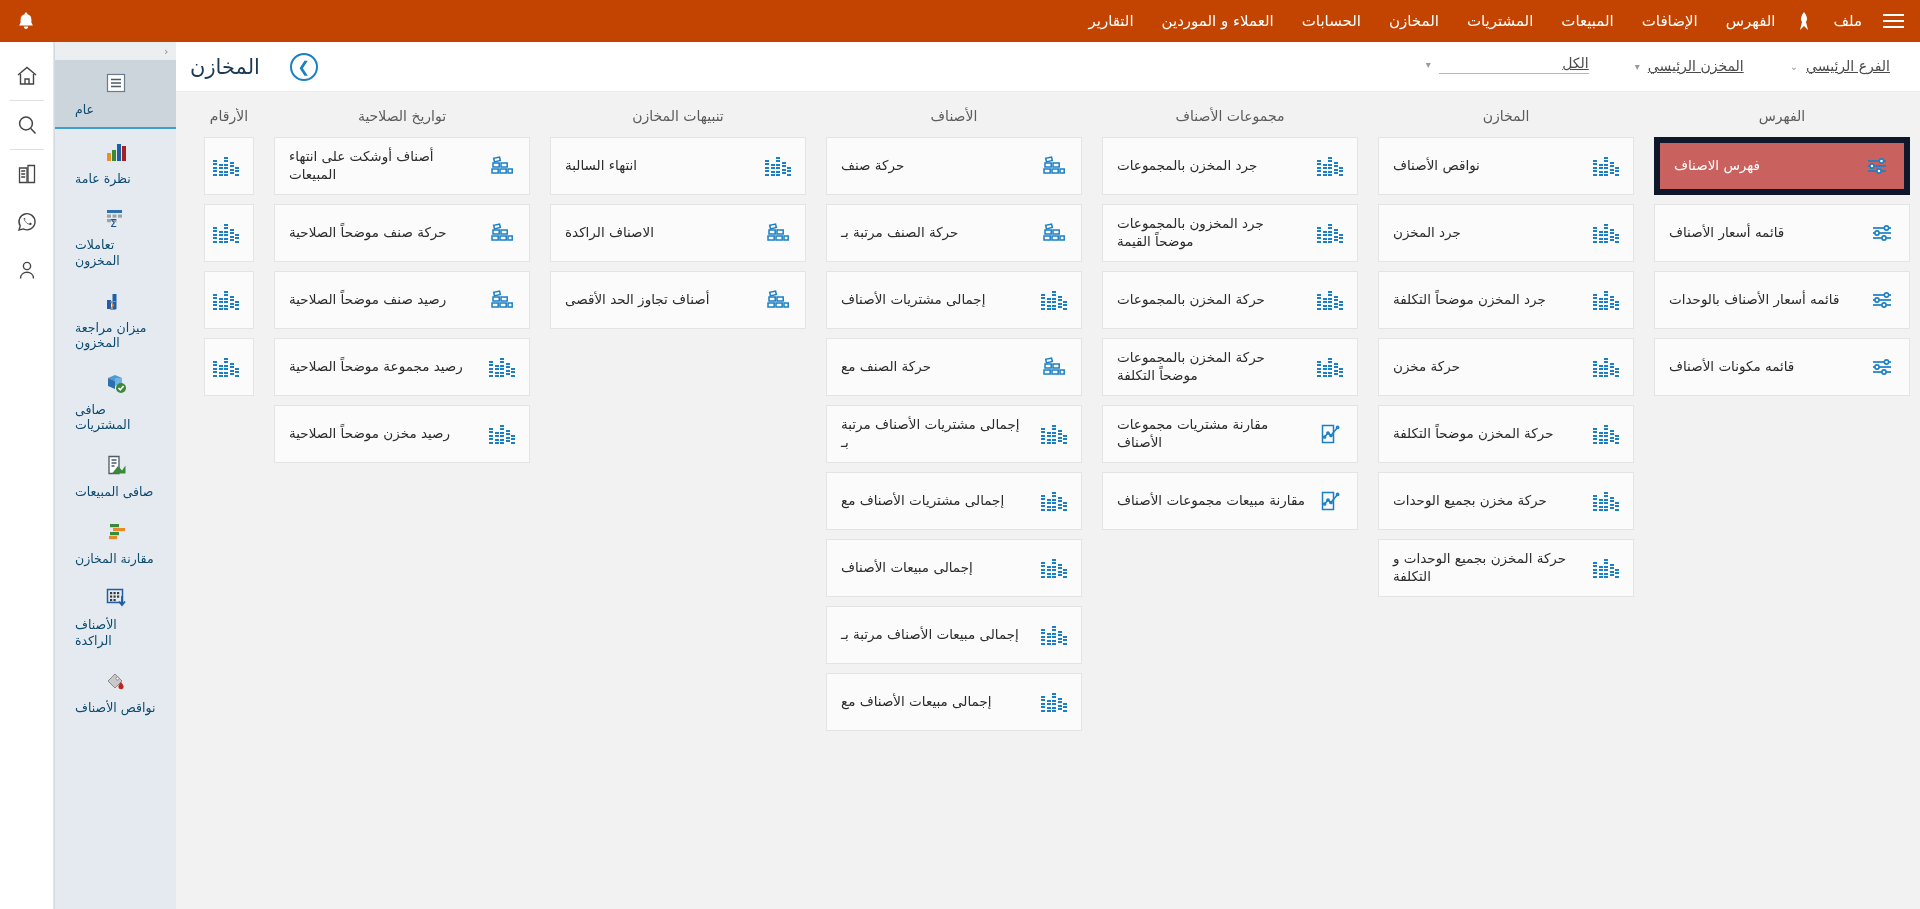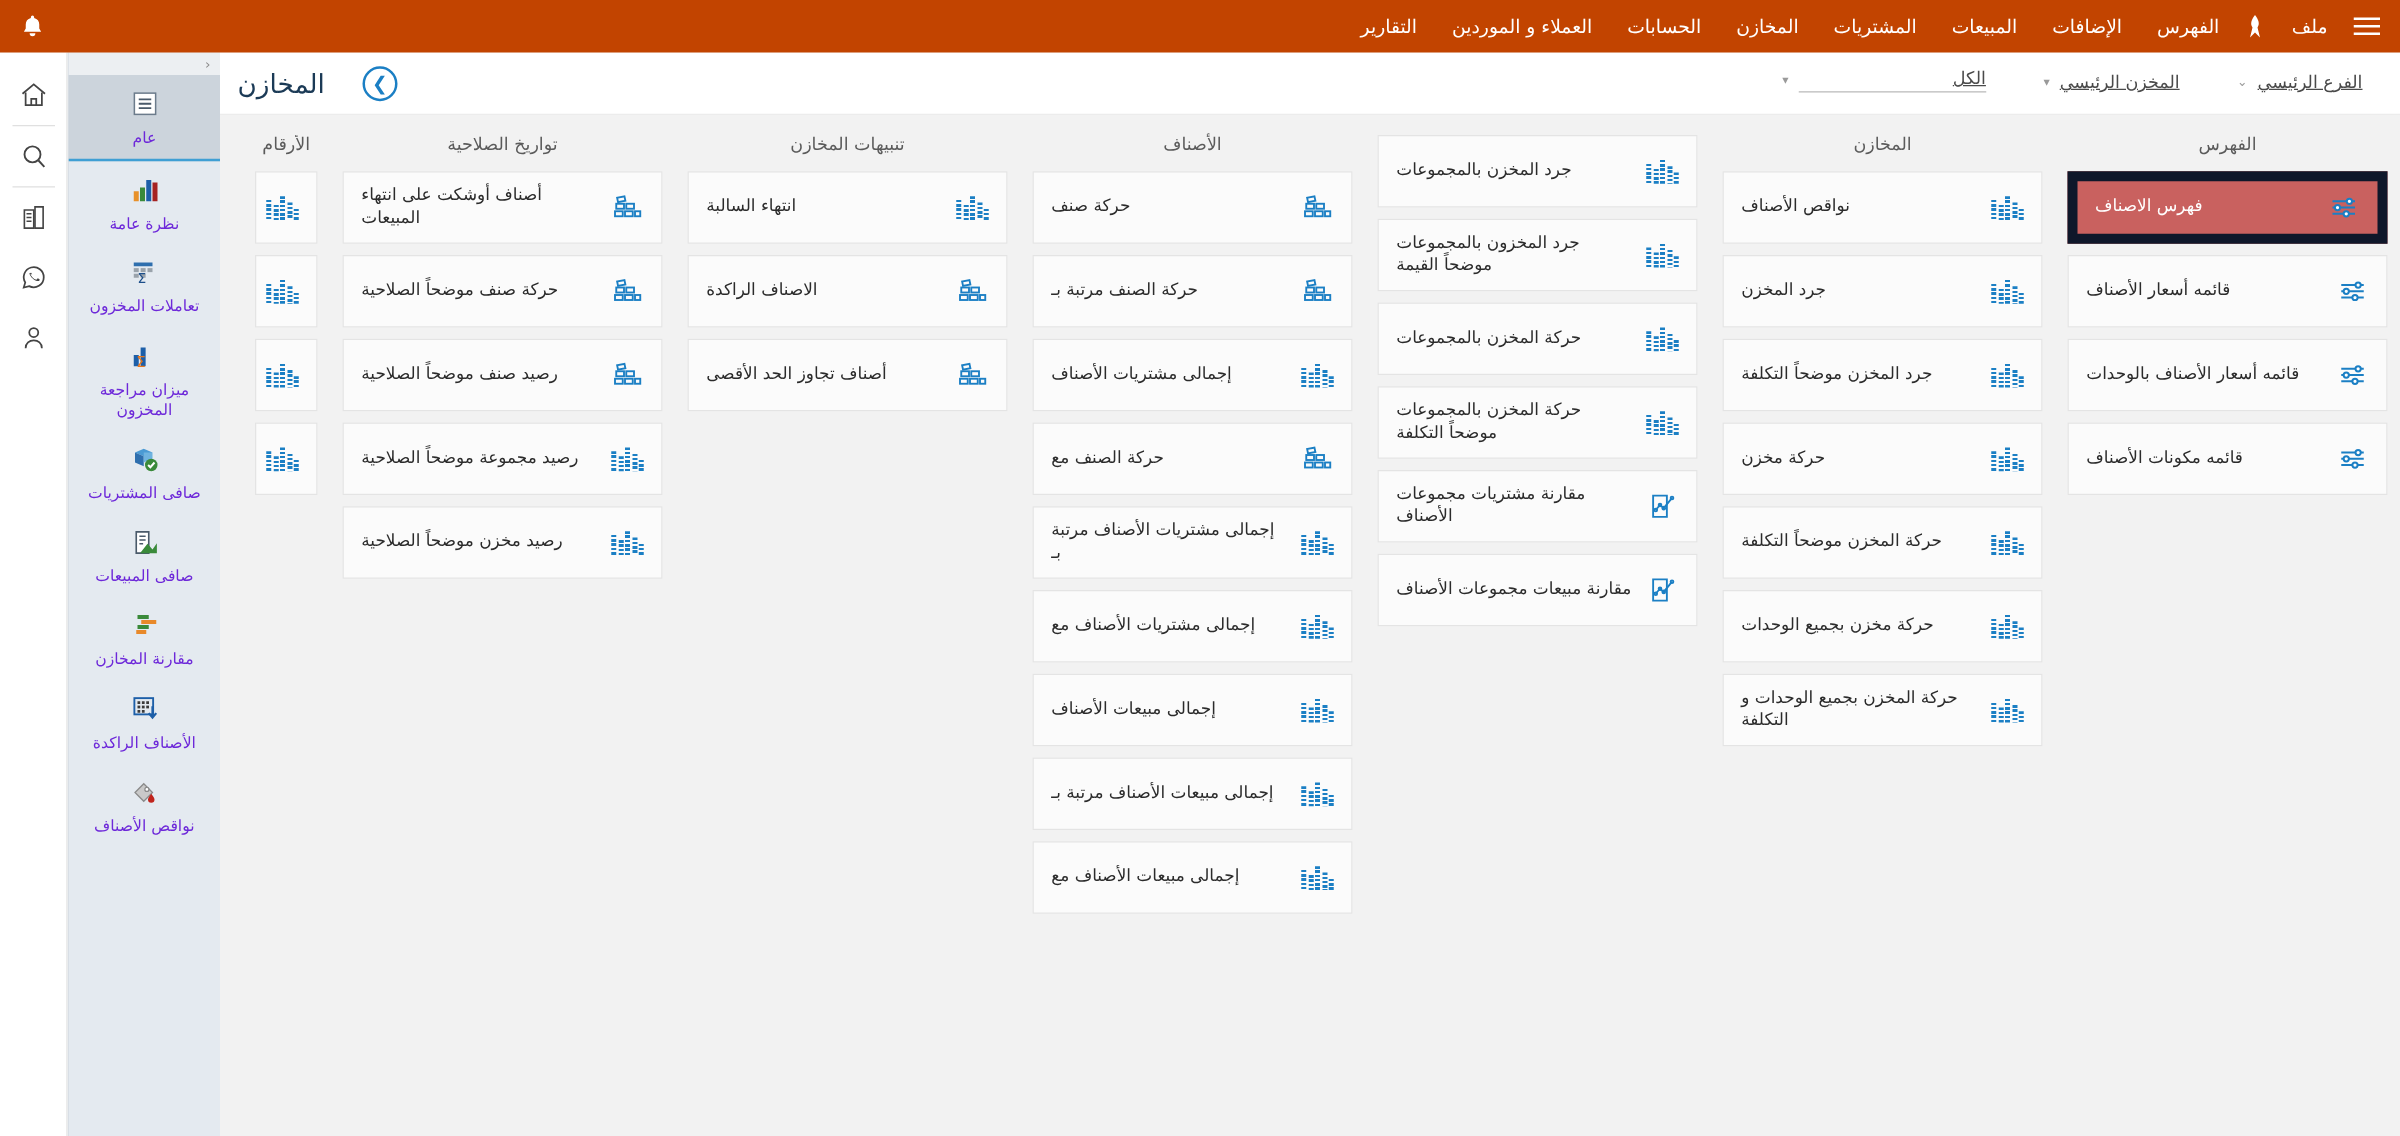--- a/index.html
+++ b/index.html
@@ -72,22 +72,22 @@
     display: flex; flex-direction: column;
     order: 2;
     padding-top: 0px;
   }
   .modpanel-top {
     height: 18px; background:#eceff2; display:flex; align-items:center;
     padding: 0 8px; font-size: 11px; color:#8a8a8a;
   }
   .modpanel-top .chev { transform: scaleX(-1); display:inline-block; }
   .mod-item {
-    padding: 8px 4px 9px; text-align: center; cursor: pointer;
-    font-size: 12.5px; color: #6d28d9; line-height: 1.25;
+    padding: 8px 20px 9px; text-align: left; cursor: pointer;
+    font-size: 12.5px; color: #0c4a6e; line-height: 1.25;
   }
   .mod-item .mi-icon { height: 30px; display:flex; align-items:center; justify-content:center; margin-bottom: 4px;}
   .mod-item.active { background: #ccd4dc; border-bottom: 2px solid #3f9fd4; }
 
   
   .content-col { flex: 1; display: flex; flex-direction: column; min-width: 0; order: 1; }
 
   .page-head {
     height: 50px; min-height: 50px; background: #fff;
     display: flex; align-items: center; justify-content: flex-start;
@@ -139,21 +139,21 @@
     min-height: 58px; margin-bottom: 9px;
     display: flex; align-items: center; gap: 12px;
     padding: 6px 14px; cursor: pointer;
     flex-direction: row;
   }
   .card .cicon { width: 26px; min-width:26px; height: 24px; display:flex; align-items:center; justify-content:center; }
   .card .ctext {
     flex: 1; text-align: left; font-size: 13.5px; color: #2b2b2b; line-height: 1.3;
   }
   .card.selected {
-    background: #c9615f; border: 8px solid #0f172a;
+    background: #c9615f; border: 6px solid #0f172a;
   }
   .card.selected .ctext { color: #fff; }
 
   
   .col.clipped { width: 60px; min-width: 60px; overflow: hidden; padding-left: 0; }
 
   
   .barsicon { display: flex; align-items: flex-end; gap: 1.5px; height: 19px; }
   .barsicon i { display:block; width: 4px; background: #1b7fc4; }
 
@@ -370,20 +370,21 @@
                 <i style="height: 14px; background-color: transparent; background-image: repeating-linear-gradient(rgb(27, 127, 196) 0px, rgb(27, 127, 196) 2px, rgba(0, 0, 0, 0) 2px, rgba(0, 0, 0, 0) 3.4px);"></i>
                 <i style="height: 19px; background-color: transparent; background-image: repeating-linear-gradient(rgb(27, 127, 196) 0px, rgb(27, 127, 196) 2px, rgba(0, 0, 0, 0) 2px, rgba(0, 0, 0, 0) 3.4px);"></i>
                 <i style="height: 12px; background-color: transparent; background-image: repeating-linear-gradient(rgb(27, 127, 196) 0px, rgb(27, 127, 196) 2px, rgba(0, 0, 0, 0) 2px, rgba(0, 0, 0, 0) 3.4px);"></i>
                 <i style="height: 16px; background-color: transparent; background-image: repeating-linear-gradient(rgb(27, 127, 196) 0px, rgb(27, 127, 196) 2px, rgba(0, 0, 0, 0) 2px, rgba(0, 0, 0, 0) 3.4px);"></i>
               </span>
             </div>
             <div class="ctext">حركة المخزن بجميع الوحدات و التكلفة</div>
           </div>
         </div>
         <div class="col">
+          <div class="col-head">مجموعات الأصناف</div>
           <div class="card">
             <div class="cicon">
               <span class="barsicon">
                 <i style="height: 9px; background-color: transparent; background-image: repeating-linear-gradient(rgb(27, 127, 196) 0px, rgb(27, 127, 196) 2px, rgba(0, 0, 0, 0) 2px, rgba(0, 0, 0, 0) 3.4px);"></i>
                 <i style="height: 14px; background-color: transparent; background-image: repeating-linear-gradient(rgb(27, 127, 196) 0px, rgb(27, 127, 196) 2px, rgba(0, 0, 0, 0) 2px, rgba(0, 0, 0, 0) 3.4px);"></i>
                 <i style="height: 19px; background-color: transparent; background-image: repeating-linear-gradient(rgb(27, 127, 196) 0px, rgb(27, 127, 196) 2px, rgba(0, 0, 0, 0) 2px, rgba(0, 0, 0, 0) 3.4px);"></i>
                 <i style="height: 12px; background-color: transparent; background-image: repeating-linear-gradient(rgb(27, 127, 196) 0px, rgb(27, 127, 196) 2px, rgba(0, 0, 0, 0) 2px, rgba(0, 0, 0, 0) 3.4px);"></i>
                 <i style="height: 16px; background-color: transparent; background-image: repeating-linear-gradient(rgb(27, 127, 196) 0px, rgb(27, 127, 196) 2px, rgba(0, 0, 0, 0) 2px, rgba(0, 0, 0, 0) 3.4px);"></i>
               </span>
             </div>

